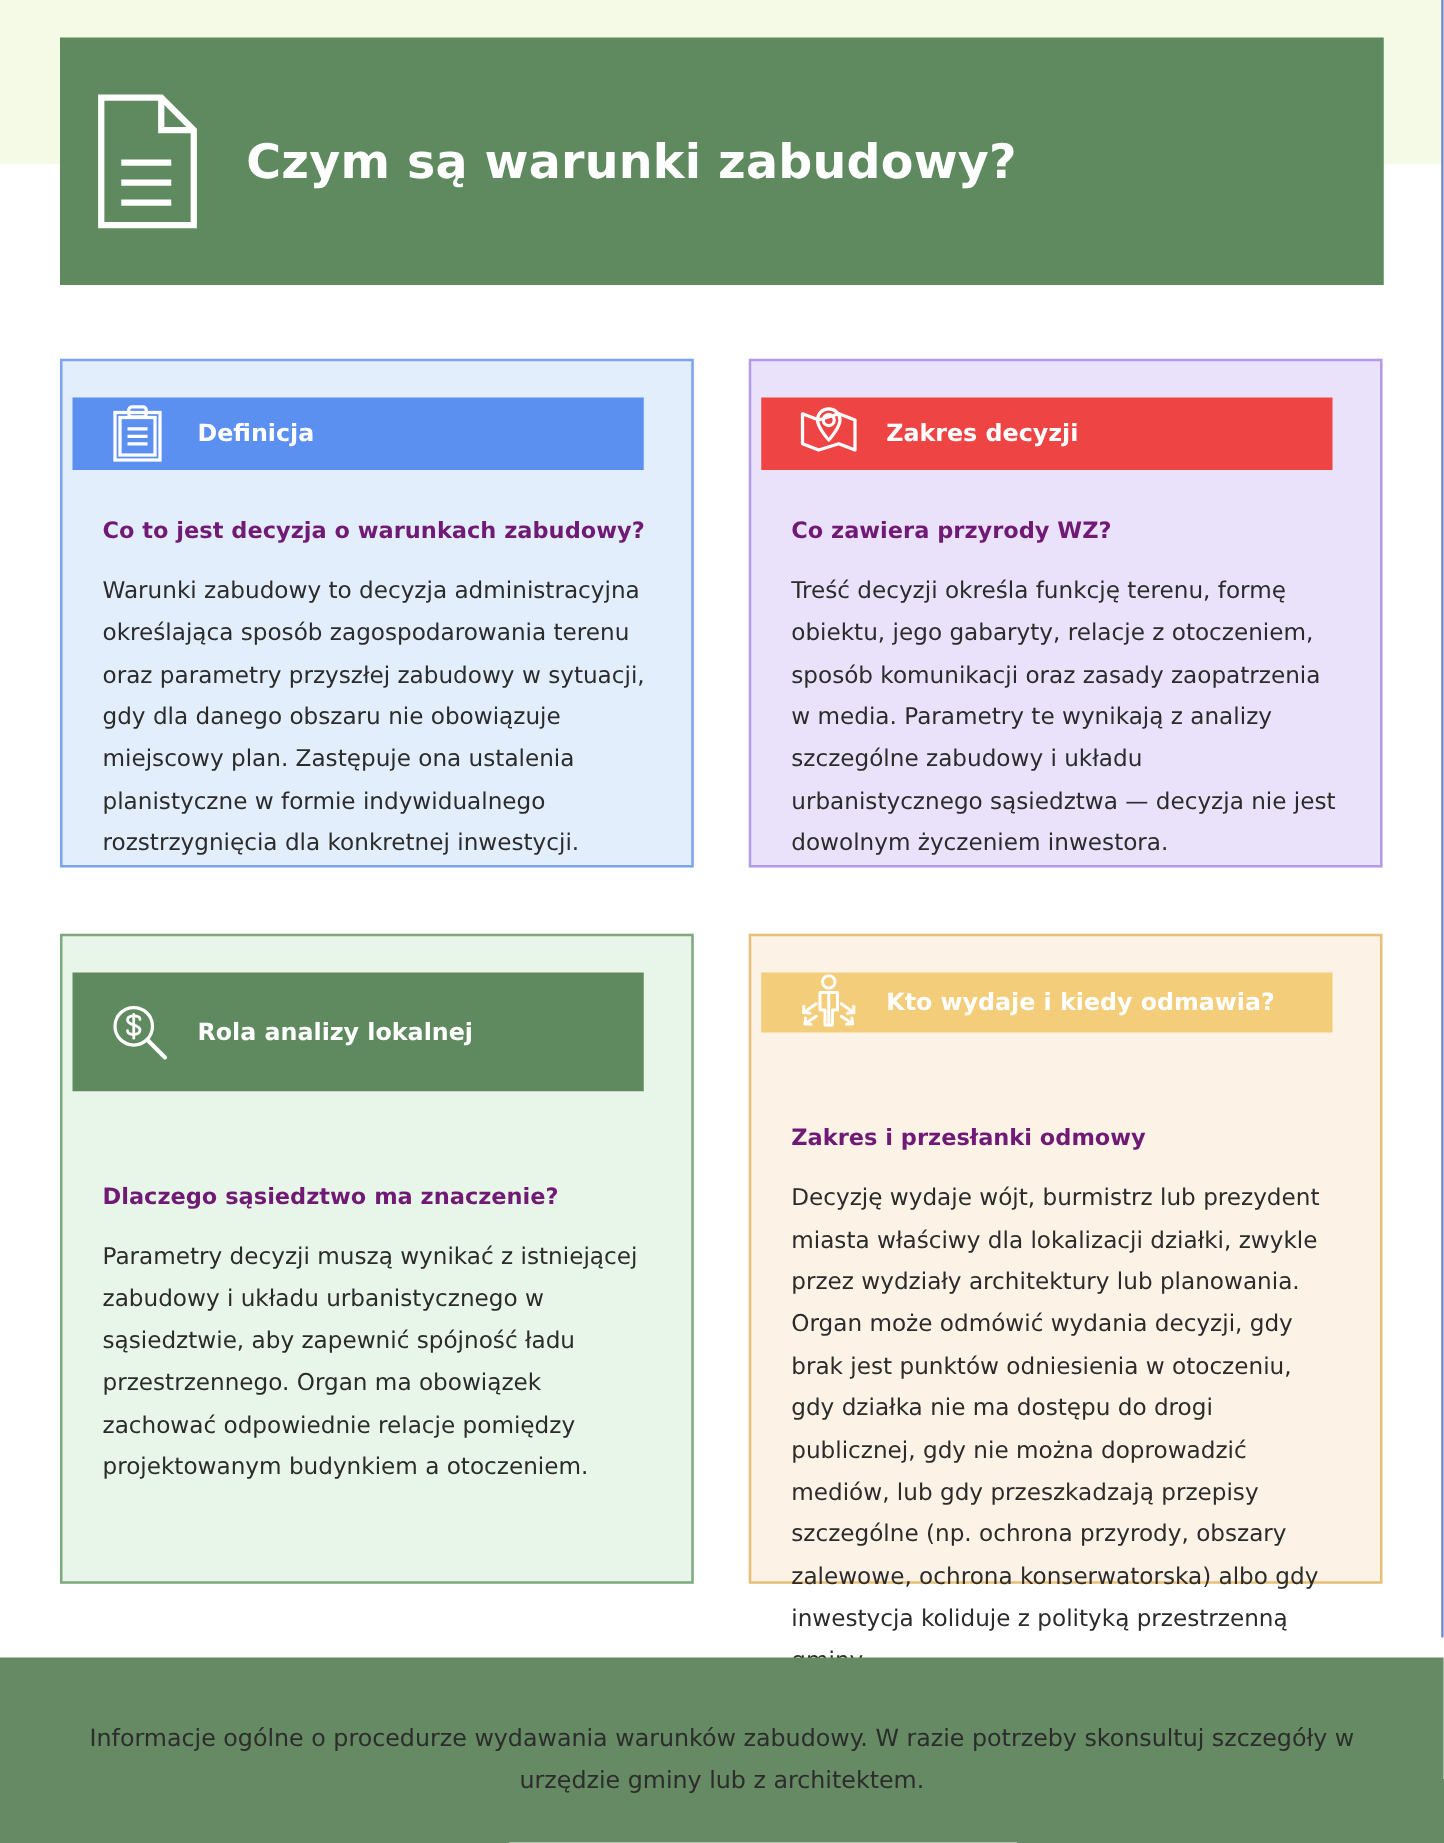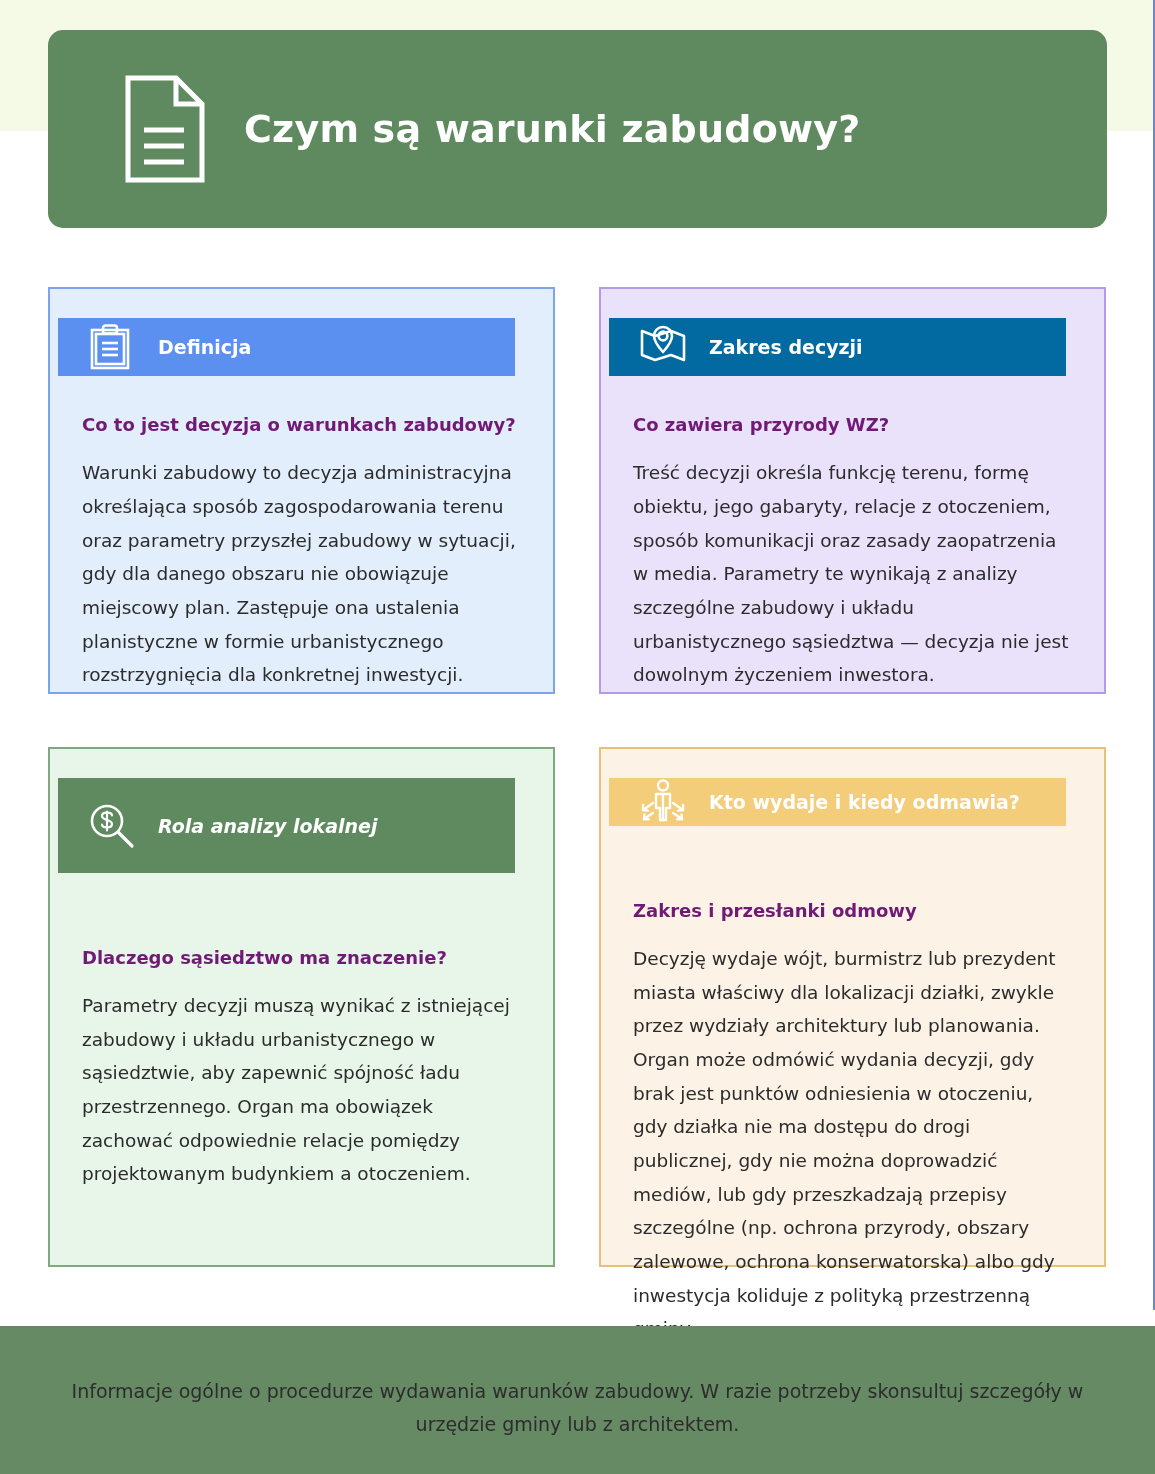--- a/index.html
+++ b/index.html
@@ -33,22 +33,21 @@
   }
 
   
   .header {
     position: absolute;
     left: 48px; top: 30px;
     width: 1059px; height: 198px;
     background: #5f8a5f;
     display: flex;
     align-items: center;
-    padding-left: 76px;
-    border-radius: 15px;
+    padding-left: 29px;
   }
   .header-icon { width: 82px; height: 110px; flex: 0 0 auto; }
   .header-title {
     margin-left: 38px;
     color: #ffffff;
     font-size: 38px;
     font-weight: bold;
     letter-spacing: .2px;
     white-space: nowrap;
   }
@@ -99,23 +98,23 @@
   .card-text {
     font-size: 18.5px;
     line-height: 1.82;
     color: #2b2b2b;
   }
 
   
   .c-blue   { border-color: #7ba4ef; background: #e3eefc; }
   .c-blue   .card-band { background: #5b8ff0; }
   .c-purple { border-color: #b49ae8; background: #e9e2fa; }
-  .c-purple .card-band { background: #0369a1; }
+  .c-purple .card-band { background: #ef4444; }
   .c-green  { border-color: #7ea97e; background: #e8f6e9; }
-  .c-green  .card-band { background: #5f8a5f; font-style: italic; }
+  .c-green  .card-band { background: #5f8a5f; }
   .c-amber  { border-color: #e8c078; background: #fcf2e6; }
   .c-amber  .card-band { background: #f3cd79; }
 
   
   .footer {
     position: absolute;
     left: 0; top: 1310px;
     width: 1155px; height: 164px;
     background: #668a63;
     display: flex;
@@ -163,21 +162,21 @@
             <rect x="15" y="2.5" width="14" height="8" rx="2.5"></rect>
             <line x1="14" y1="20" x2="30" y2="20"></line>
             <line x1="14" y1="26" x2="30" y2="26"></line>
             <line x1="14" y1="32" x2="30" y2="32"></line>
           </svg>
         </span>
         <span class="band-label">Definicja</span>
       </div>
       <div class="card-body">
         <div class="card-subtitle">Co to jest decyzja o warunkach zabudowy?</div>
-        <div class="card-text">Warunki zabudowy to decyzja administracyjna określająca sposób zagospodarowania terenu oraz parametry przyszłej zabudowy w sytuacji, gdy dla danego obszaru nie obowiązuje miejscowy plan. Zastępuje ona ustalenia planistyczne w formie urbanistycznego rozstrzygnięcia dla konkretnej inwestycji.</div>
+        <div class="card-text">Warunki zabudowy to decyzja administracyjna określająca sposób zagospodarowania terenu oraz parametry przyszłej zabudowy w sytuacji, gdy dla danego obszaru nie obowiązuje miejscowy plan. Zastępuje ona ustalenia planistyczne w formie indywidualnego rozstrzygnięcia dla konkretnej inwestycji.</div>
       </div>
     </div>
 
     <div class="card c-purple fixed-h">
       <div class="card-band">
         <span class="band-icon">
           <svg viewBox="0 0 48 44" width="48" height="44" fill="none" stroke="#ffffff" stroke-width="2.6" stroke-linejoin="round">
             <path d="M3 8 L16 13 L32 8 L45 13 V37 L32 32 L16 37 L3 32 Z"></path>
             <path d="M24 4 C18.8 4 15 8 15 13 C15 19 24 29 24 29 C24 29 33 19 33 13 C33 8 29.2 4 24 4 Z"></path>
             <circle cx="24" cy="13" r="4.4"></circle>

